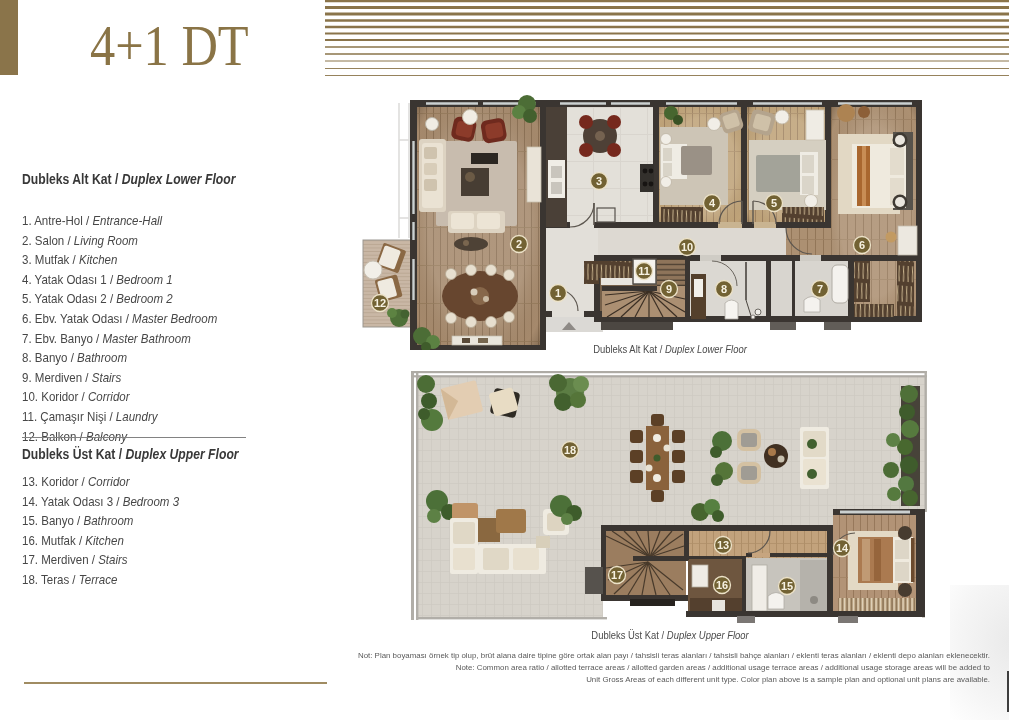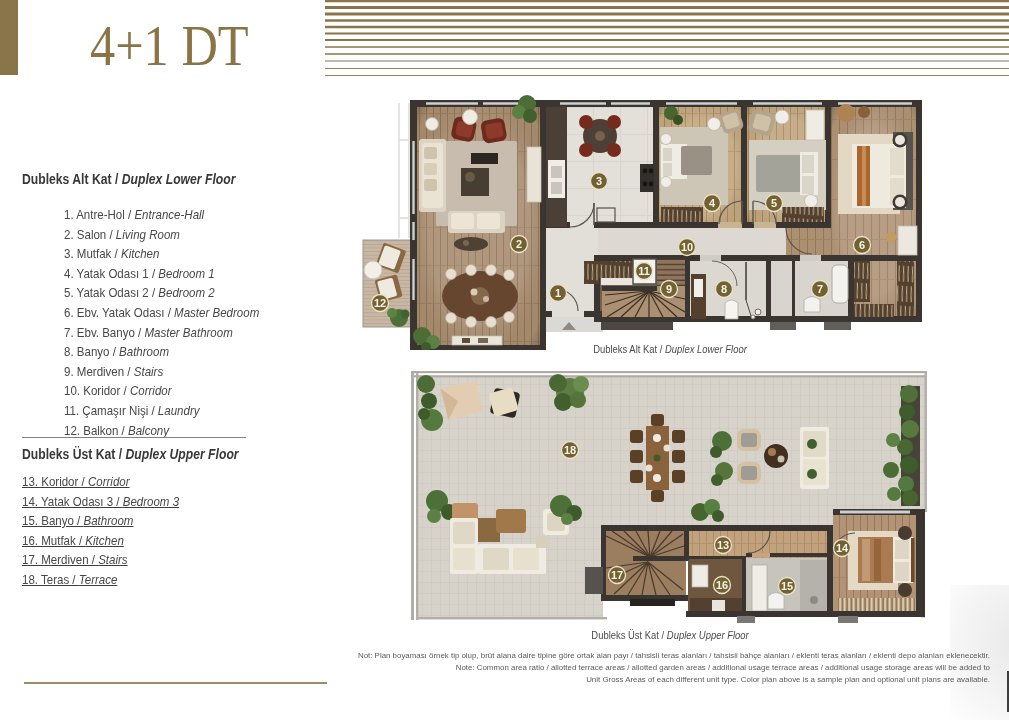--- a/index.html
+++ b/index.html
@@ -34,21 +34,21 @@
     <line x1="0" y1="61" x2="684" y2="61" stroke-width="1.0"></line>
     <line x1="0" y1="68.5" x2="684" y2="68.5" stroke-width="0.9"></line>
     <line x1="0" y1="75.5" x2="684" y2="75.5" stroke-width="0.9"></line>
   </g>
 </svg>
 
 <div class="abs legend" style="left:22px;top:171px;">
   <div class="hd">Dubleks Alt Kat / <span class="ital">Duplex Lower Floor</span></div>
 </div>
 
-<div class="abs legend" style="left:22px;top:205px;margin-left:42px;">
+<div class="abs legend" style="left:22px;top:211px;">
   <ul>
     <li>1. Antre-Hol / <span class="ital">Entrance-Hall</span></li>
     <li>2. Salon / <span class="ital">Living Room</span></li>
     <li>3. Mutfak / <span class="ital">Kitchen</span></li>
     <li>4. Yatak Odası 1 / <span class="ital">Bedroom 1</span></li>
     <li>5. Yatak Odası 2 / <span class="ital">Bedroom 2</span></li>
     <li>6. Ebv. Yatak Odası / <span class="ital">Master Bedroom</span></li>
     <li>7. Ebv. Banyo / <span class="ital">Master Bathroom</span></li>
     <li>8. Banyo / <span class="ital">Bathroom</span></li>
     <li>9. Merdiven / <span class="ital">Stairs</span></li>
@@ -57,21 +57,21 @@
     <li>12. Balkon / <span class="ital">Balcony</span></li>
   </ul>
 </div>
 
 <div class="abs" style="left:22px;top:437px;width:224px;height:1.2px;background:#828282;"></div>
 
 <div class="abs legend" style="left:22px;top:446px;">
   <div class="hd">Dubleks Üst Kat / <span class="ital">Duplex Upper Floor</span></div>
 </div>
 
-<div class="abs legend" style="left:22px;top:472px;text-decoration:underline;">
+<div class="abs legend" style="left:22px;top:472px;">
   <ul>
     <li>13. Koridor / <span class="ital">Corridor</span></li>
     <li>14. Yatak Odası 3 / <span class="ital">Bedroom 3</span></li>
     <li>15. Banyo / <span class="ital">Bathroom</span></li>
     <li>16. Mutfak / <span class="ital">Kitchen</span></li>
     <li>17. Merdiven / <span class="ital">Stairs</span></li>
     <li>18. Teras / <span class="ital">Terrace</span></li>
   </ul>
 </div>
 

